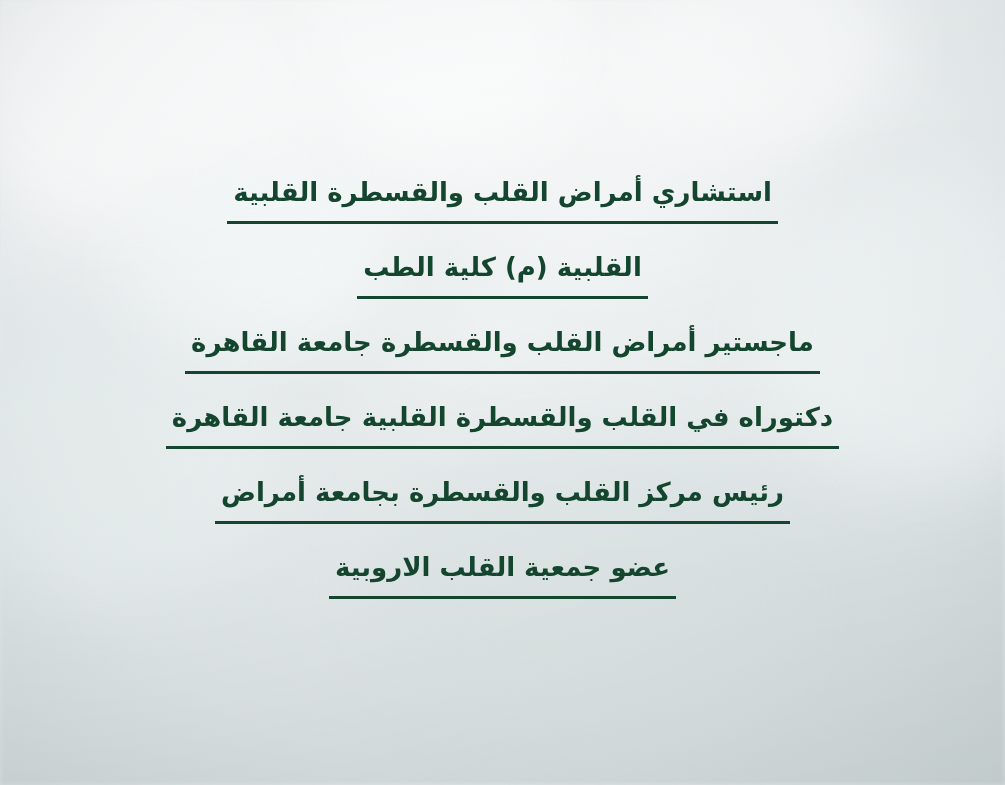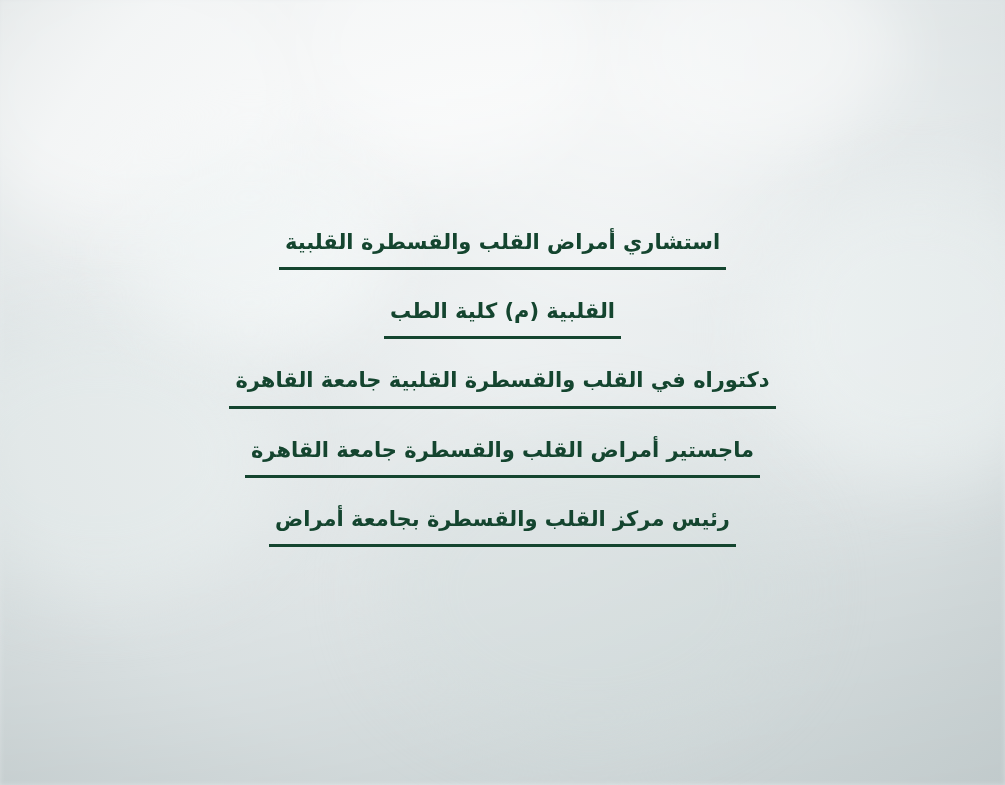--- a/index.html
+++ b/index.html
@@ -77,21 +77,21 @@
     display: flex;
     flex-direction: column;
     align-items: center;
   }
 
   .cred-item {
     display: block;
     text-align: center;
     color: #14452f;
     font-weight: 700;
-    font-size: 21px;
+    font-size: 26px;
     line-height: 1.15;
     letter-spacing: 0;
     white-space: nowrap;
     padding: 0 6px 13px 6px;
     margin-bottom: 29px;
     border-bottom: 3px solid #14452f;
     direction: rtl;
   }
 
   .cred-item:last-child {
@@ -110,19 +110,20 @@
   <div class="bg-blob blob-d"></div>
   <div class="bg-blob blob-e"></div>
   <div class="bg-blob blob-f"></div>
   <div class="bg-blob blob-g"></div>
   <div class="bg-vignette"></div>
 
   <div class="content">
     <ul class="cred-list">
       <li class="cred-item">استشاري أمراض القلب والقسطرة القلبية</li>
       <li class="cred-item">القلبية (م) كلية الطب</li>
+      <li class="cred-item">ماجستير أمراض القلب والقسطرة جامعة القاهرة</li>
       <li class="cred-item">دكتوراه في القلب والقسطرة القلبية جامعة القاهرة</li>
-      <li class="cred-item">ماجستير أمراض القلب والقسطرة جامعة القاهرة</li>
       <li class="cred-item">رئيس مركز القلب والقسطرة بجامعة أمراض</li>
+      <li class="cred-item">عضو جمعية القلب الاروبية</li>
     </ul>
   </div>
 
 </div>
 
 </body></html>

